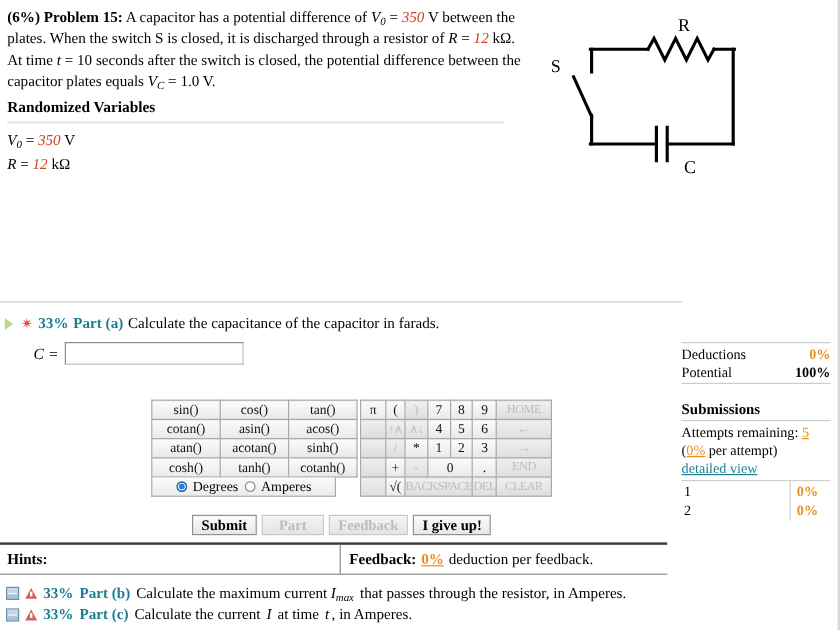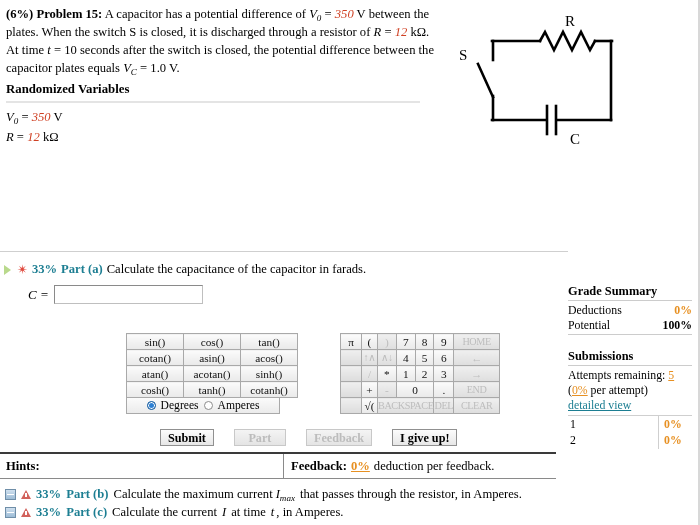--- a/index.html
+++ b/index.html
@@ -135,21 +135,20 @@
     color: #c02020;
     box-sizing: content-box;
   }
 
   
   .keypad {
     position: absolute;
     left: 126px; top: 333px;
     display: flex;
     align-items: flex-start;
-    gap: 40px;
   }
   .kp-funcs { border-collapse: collapse; }
   .kp-funcs td {
     width: 56px;
     height: 15px;
     text-align: center;
     font-size: 11.3px;
     background: linear-gradient(#fbfbfb, #e9e9e9);
     border: 1px solid #a9a9a9;
     font-family: "Liberation Serif", serif;
@@ -205,21 +204,21 @@
   .kp-num td.wide { font-size: 10.2px; letter-spacing: -0.4px; }
   .w-sm { width: 15px; }
   .w-md { width: 20px; }
   .w-nav { width: 45px; }
 
   
   .btn-row {
     position: absolute;
     left: 160px; top: 429px;
     display: flex;
-    gap: 20px;
+    gap: 4px;
   }
   .btn {
     min-width: 52px;
     height: 17px;
     line-height: 16px;
     text-align: center;
     font-size: 12.2px;
     font-weight: bold;
     background: linear-gradient(#fcfcfc, #e7e7e7);
     border: 1px solid #909090;
@@ -550,21 +549,20 @@
   </div>
 
   <div class="btn-row">
     <div class="btn">Submit</div>
     <div class="btn disabled">Part</div>
     <div class="btn disabled">Feedback</div>
     <div class="btn">I give up!</div>
   </div>
 
   <div class="grade">
-    <h3>Grade Summary</h3>
     <div class="hr"></div>
     <div class="g-row">
       <span>Deductions</span>
       <span class="orange bold">0%</span>
     </div>
     <div class="g-row">
       <span>Potential</span>
       <span class="bold">100%</span>
     </div>
     <div class="hr"></div>

